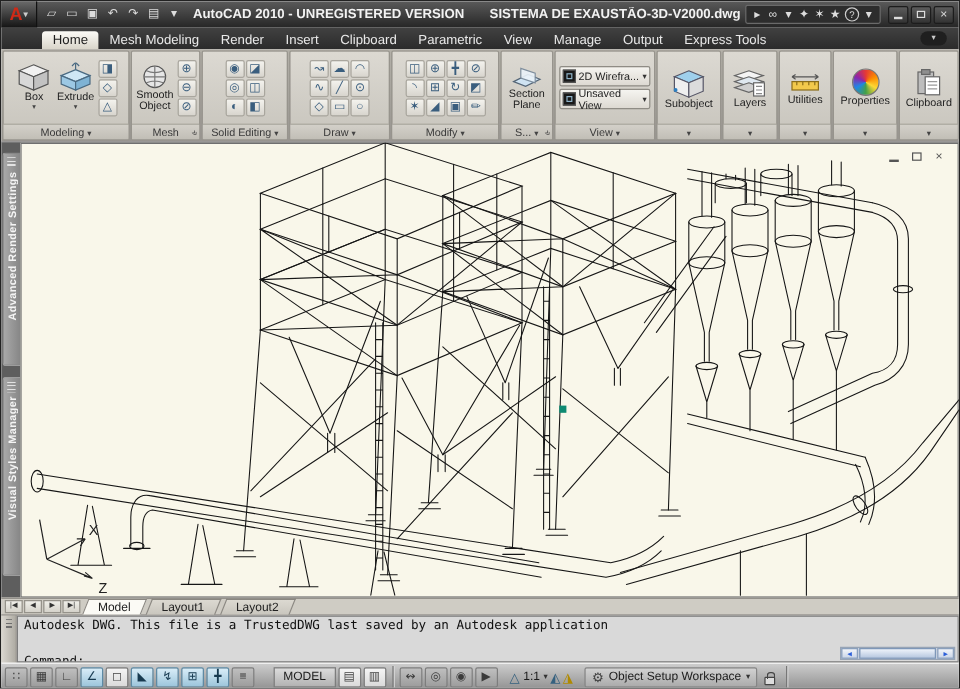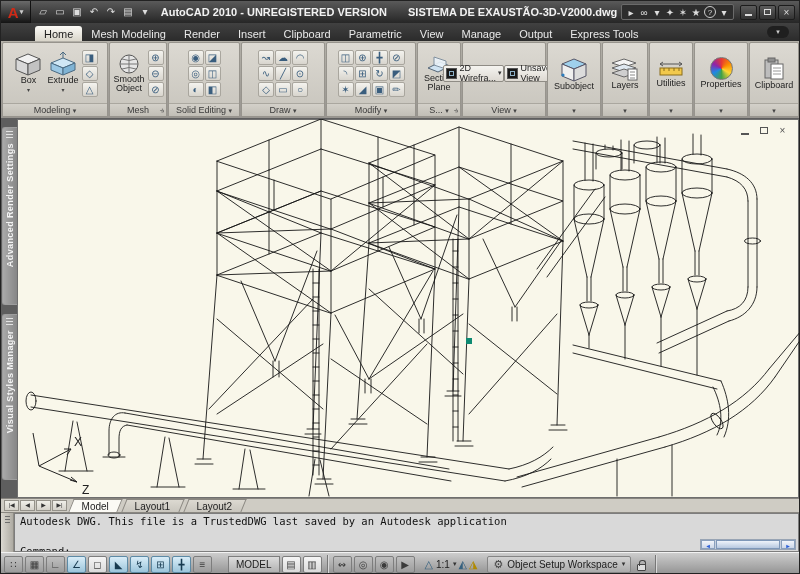--- a/index.html
+++ b/index.html
@@ -293,21 +293,21 @@
               <polygon points="9,3 21,7 21,15 9,11" fill="#eaf3fa" stroke="#789" opacity="0.9"></polygon>
             </svg>
           <span>Section</span>
           <span>Plane</span>
         </div>
       </div>
       <div class="plabel"><span>S...</span> <span class="pcaret">▾</span><span class="launcher">»</span></div>
     </div>
 
     <div class="panel" style="width:84px">
-      <div class="pbody" style="flex-direction:row;gap:0;">
+      <div class="pbody" style="flex-direction:column;gap:0;">
         <div class="dd">
           <span class="ddicon"></span>
           <span>2D Wirefra...</span>
           <span class="ddcaret">▾</span>
         </div>
         <div class="dd">
           <span class="ddicon"></span>
           <span>Unsaved View</span>
           <span class="ddcaret">▾</span>
         </div>

